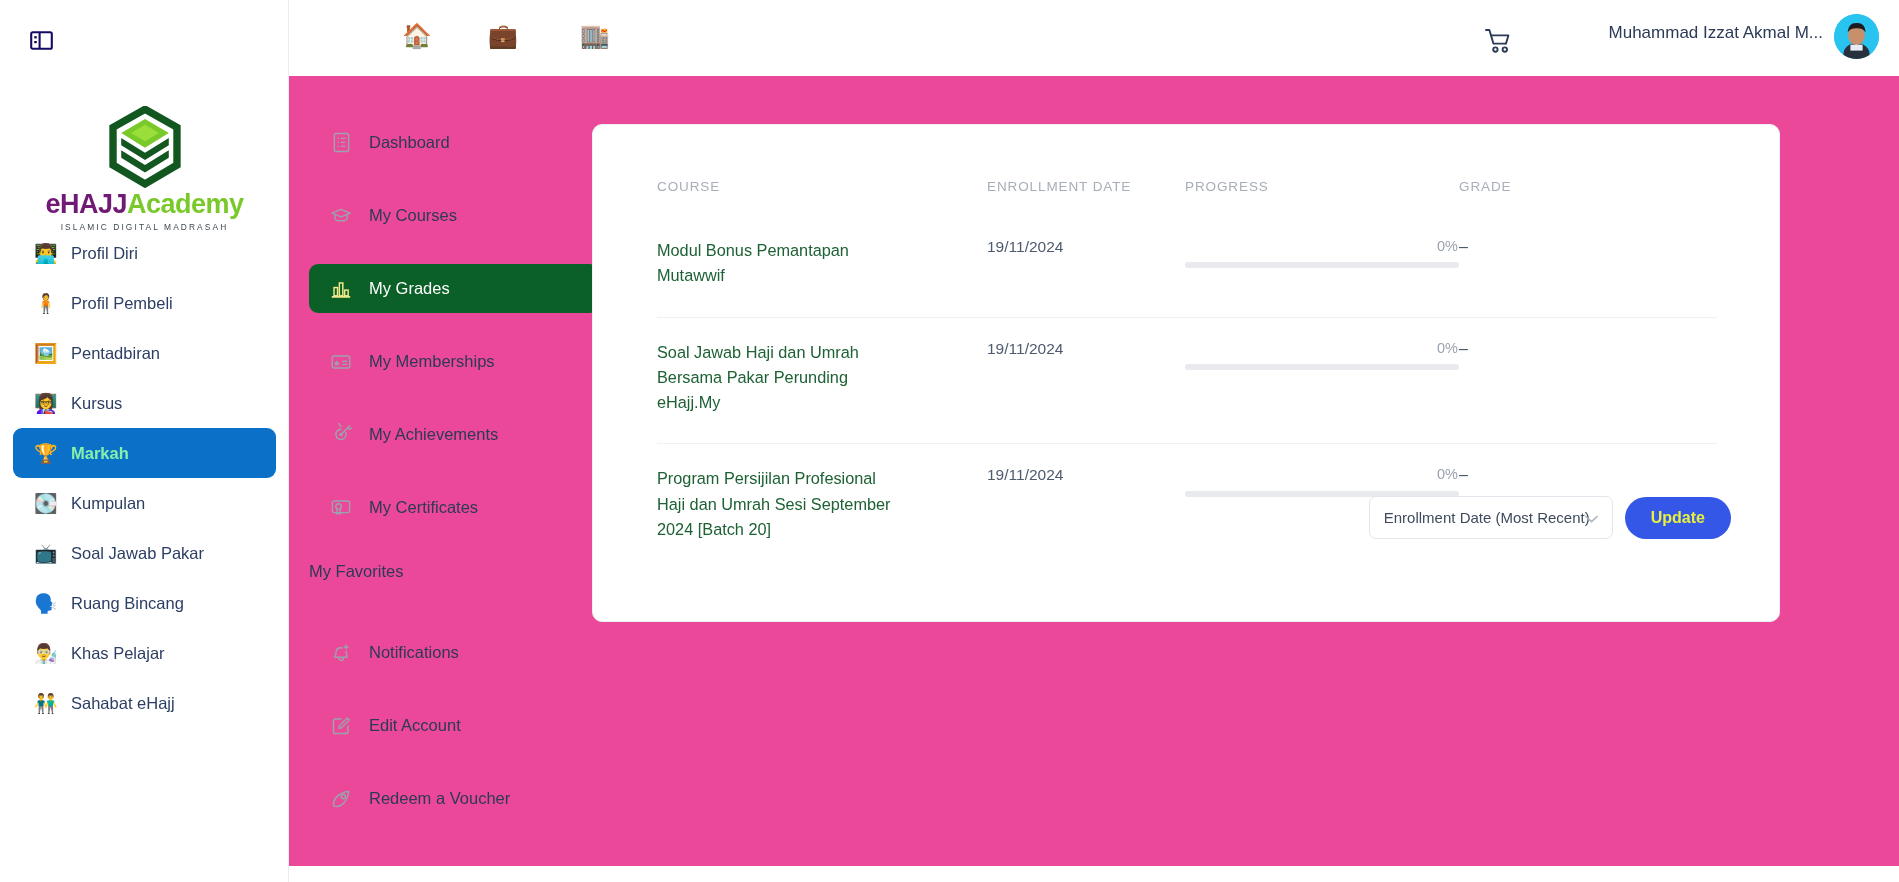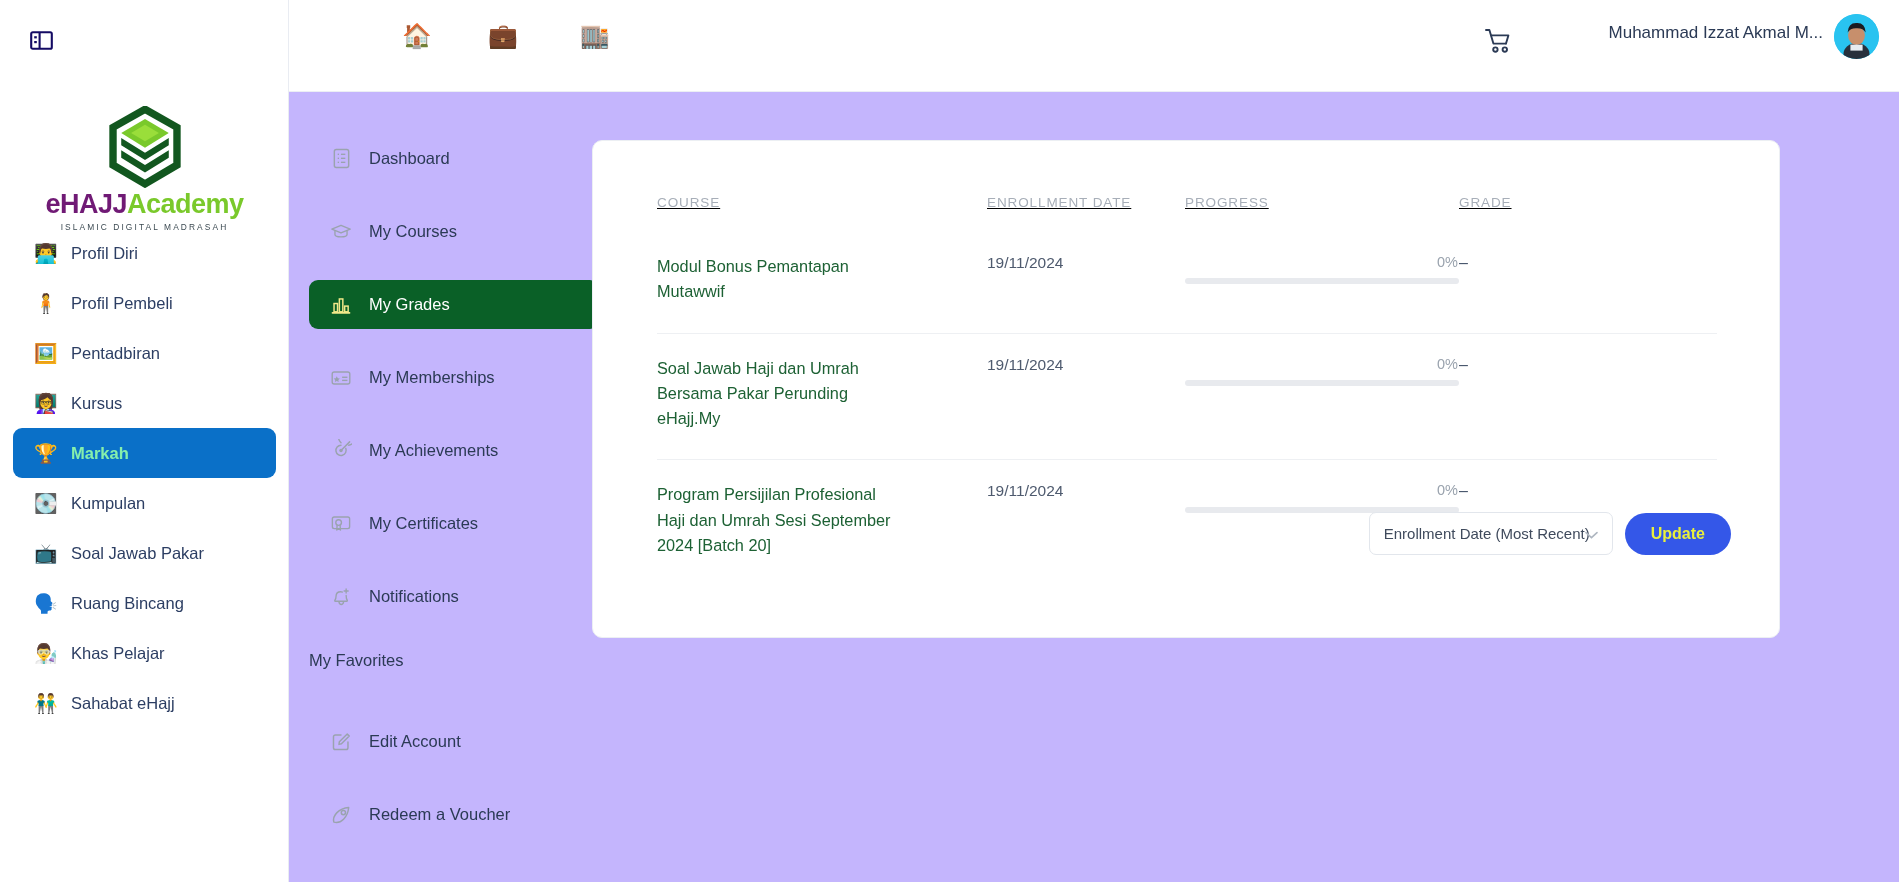--- a/index.html
+++ b/index.html
@@ -134,24 +134,24 @@
     width: 45px; height: 45px;
     border-radius: 50%;
     overflow: hidden;
     background: #29c3f0;
     cursor: pointer;
   }
 
   
   #content {
     position: absolute;
-    left: 289px; top: 92px;
+    left: 289px; top: 76px;
     width: 1610px;
     height: 790px;
-    background: #c4b5fd;
+    background: #ec4899;
   }
 
   
   #subnav {
     position: absolute;
     left: 20px; top: 42px;
     width: 290px;
   }
   .sub-item {
     display: flex;
@@ -193,21 +193,21 @@
   #grades-table {
     position: absolute;
     left: 64px; top: 52px;
     width: 1060px;
   }
   .gt-row {
     display: flex;
     align-items: flex-start;
     border-bottom: 1px solid #eef0f3;
   }
-  .gt-row.head { border-bottom: none; padding-bottom: 21px; text-decoration: underline; }
+  .gt-row.head { border-bottom: none; padding-bottom: 21px; }
   .gt-row.body { padding-top: 22px; padding-bottom: 28px; }
   .gt-row.body:last-child { border-bottom: none; }
   .c-course { width: 330px; flex: 0 0 330px; }
   .c-date   { width: 198px; flex: 0 0 198px; }
   .c-prog   { width: 274px; flex: 0 0 274px; }
   .c-grade  { width: 258px; flex: 0 0 258px; }
   .gt-head-label {
     font-size: 13.5px;
     letter-spacing: 0.9px;
     color: #a7aeb8;
@@ -457,34 +457,34 @@
         <div class="sub-item">
           <span class="sub-ico">
             <svg width="22" height="22" viewBox="0 0 24 24">
               <rect x="2.6" y="4.4" width="18.8" height="12.6" rx="2" fill="none" stroke="currentColor" stroke-width="1.5"></rect>
               <circle cx="9.4" cy="10.4" r="3.1" fill="none" stroke="currentColor" stroke-width="1.5"></circle>
               <path d="M7.8 13.2 L7.4 18.6 L9.4 17.2 L11.4 18.6 L11 13.2" fill="none" stroke="currentColor" stroke-width="1.5" stroke-linejoin="round"></path>
             </svg>
           </span>
           <span class="sub-label">My Certificates</span>
         </div>
+        <div class="sub-item plain">
+          <span class="sub-label">My Favorites</span>
+        </div>
         <div class="sub-item">
           <span class="sub-ico">
             <svg width="22" height="22" viewBox="0 0 24 24">
               <path d="M6 16.6 q-0.8 0 -0.8 -0.9 q1.4 -1.4 1.4 -4.4 q0 -5 5.1 -5 q1 0 1.9 0.3" fill="none" stroke="currentColor" stroke-width="1.5" stroke-linecap="round"></path>
               <path d="M17.6 10.4 q0 3.6 1.3 5.3 q0 0.9 -0.8 0.9 H6" fill="none" stroke="currentColor" stroke-width="1.5" stroke-linecap="round"></path>
               <path d="M9.8 17.4 q0.4 2.8 2.5 2.8 q2.1 0 2.5 -2.8" fill="none" stroke="currentColor" stroke-width="1.5"></path>
               <line x1="17.6" y1="3.2" x2="17.6" y2="7.6" stroke="currentColor" stroke-width="1.5" stroke-linecap="round"></line>
               <line x1="15.4" y1="5.4" x2="19.8" y2="5.4" stroke="currentColor" stroke-width="1.5" stroke-linecap="round"></line>
             </svg>
           </span>
           <span class="sub-label">Notifications</span>
-        </div>
-        <div class="sub-item plain">
-          <span class="sub-label">My Favorites</span>
         </div>
         <div class="sub-item">
           <span class="sub-ico">
             <svg width="22" height="22" viewBox="0 0 24 24">
               <path d="M19.6 12 v6.2 a2 2 0 0 1 -2 2 H5.8 a2 2 0 0 1 -2 -2 V6.4 a2 2 0 0 1 2 -2 H12" fill="none" stroke="currentColor" stroke-width="1.6" stroke-linecap="round"></path>
               <path d="M9.8 14.6 l0.4 -2.9 L18.8 3.2 l2.2 2.2 l-8.5 8.6 z" fill="none" stroke="currentColor" stroke-width="1.6" stroke-linejoin="round"></path>
             </svg>
           </span>
           <span class="sub-label">Edit Account</span>
         </div>

